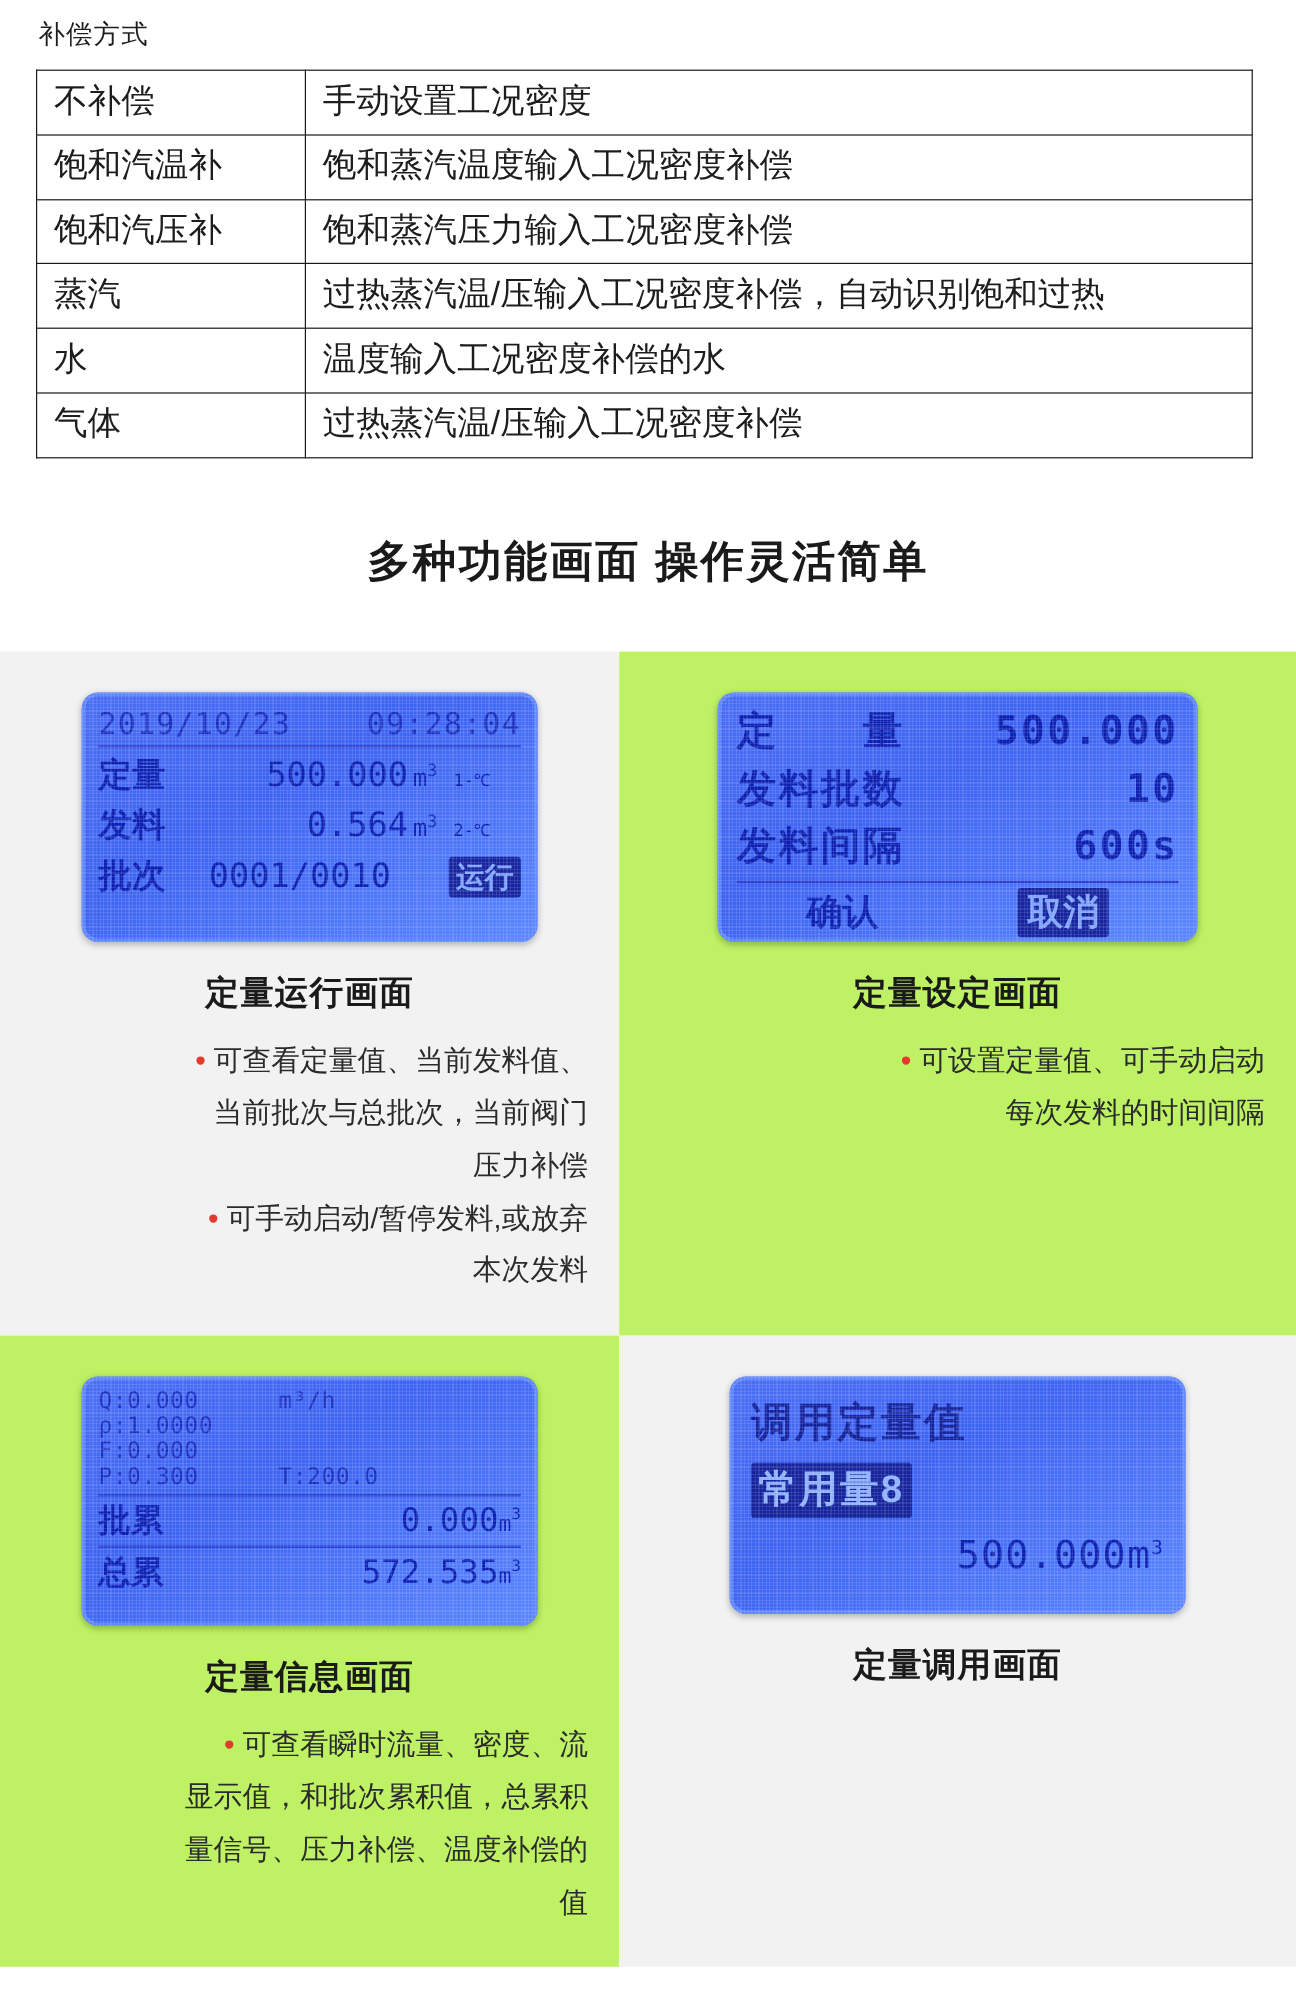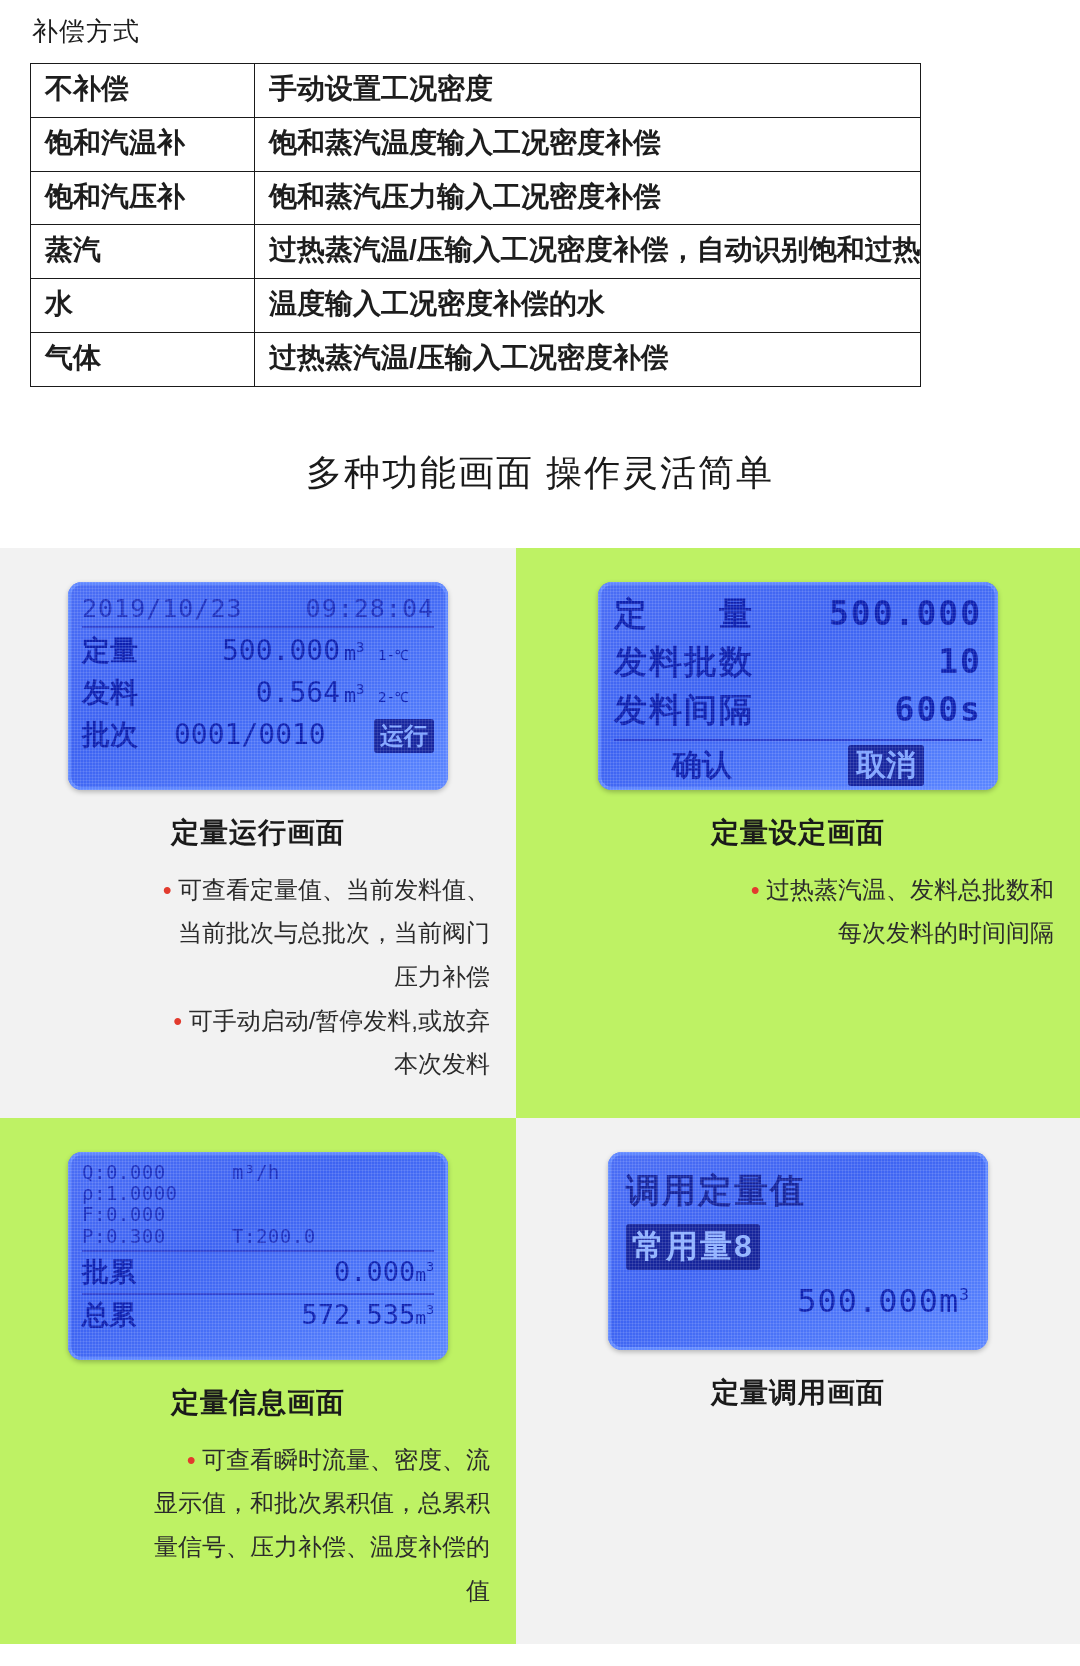--- a/index.html
+++ b/index.html
@@ -13,46 +13,45 @@
     font-family: "Liberation Sans", sans-serif;
     color: #222;
     overflow: hidden;
   }
 
   
   .comp-section {
     padding: 14px 30px 0 30px;
   }
   .comp-title {
-    font-size: 26px;
+    font-size: 22px;
     color: #1d1d1d;
     margin: 0 0 14px 2px;
     letter-spacing: 1px;
   }
   table.comp-table {
     border-collapse: collapse;
-    width: 891px;
+    width: 1014px;
     table-layout: fixed;
-    font-weight: bold;
   }
   table.comp-table td {
     border: 1.5px solid #1a1a1a;
     font-size: 28px;
     padding: 10px 14px 12px 14px;
     line-height: 1.1;
     color: #1d1d1d;
     white-space: nowrap;
   }
   table.comp-table td.k { width: 195px; }
 
   
   .headline {
     text-align: center;
     font-size: 36px;
-    font-weight: normal;
+    font-weight: bold;
     color: #1a1a1a;
     margin: 62px 0 50px 0;
     letter-spacing: 2px;
   }
 
   
   .grid {
     width: 952px;
     display: grid;
     grid-template-columns: 516px 564px;
@@ -324,21 +323,21 @@
           <span class="v">600s</span>
         </div>
         <div class="s2-foot">
           <span>确认</span>
           <span class="s2-cancel">取消</span>
         </div>
       </div>
     </div>
     <div class="cap">定量设定画面</div>
     <div class="bullets">
-      <p><span class="dot">•</span> <span>过热蒸汽温、发料总批数和</span></p>
+      <p><span class="dot">•</span> <span>可设置定量值、可手动启动</span></p>
       <p><span>每次发料的时间间隔</span></p>
     </div>
   </div>
 
   <div class="cell alt">
     <div class="screen-wrap">
       <div class="lcd lcd-3">
         <div class="s3-line">
           <span class="c1">Q:0.000</span>
           <span>m³/h</span>

